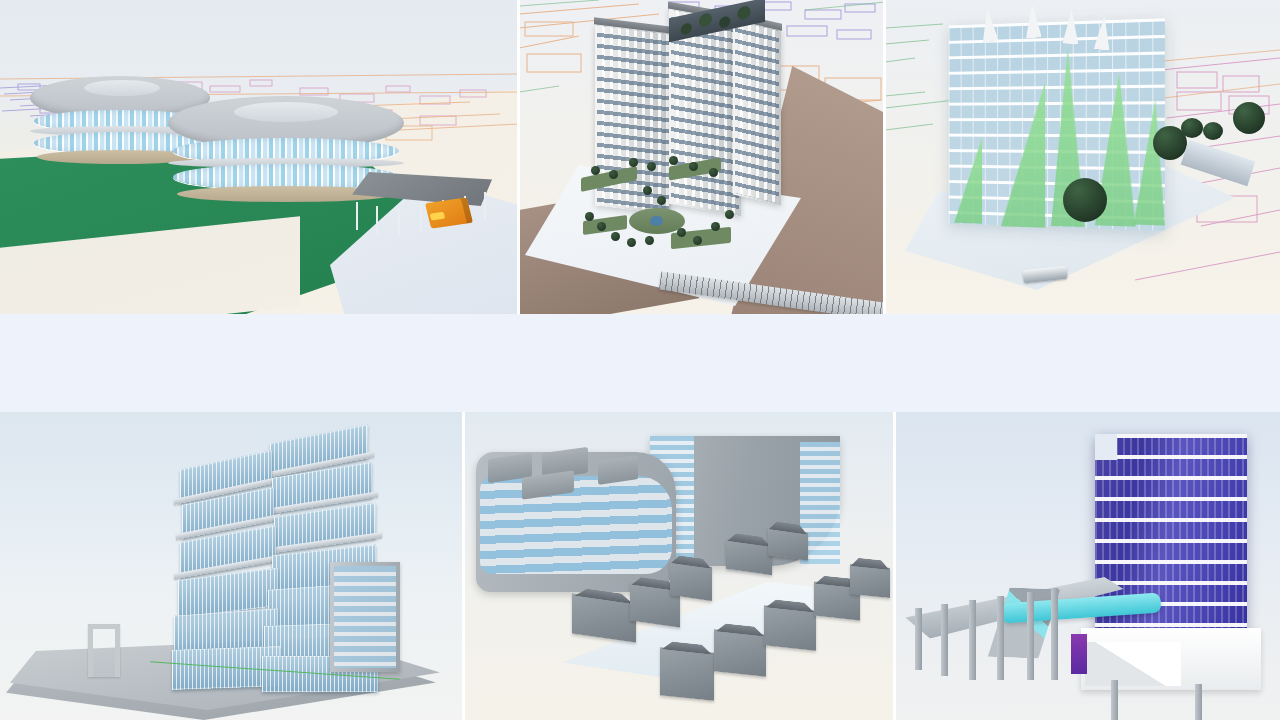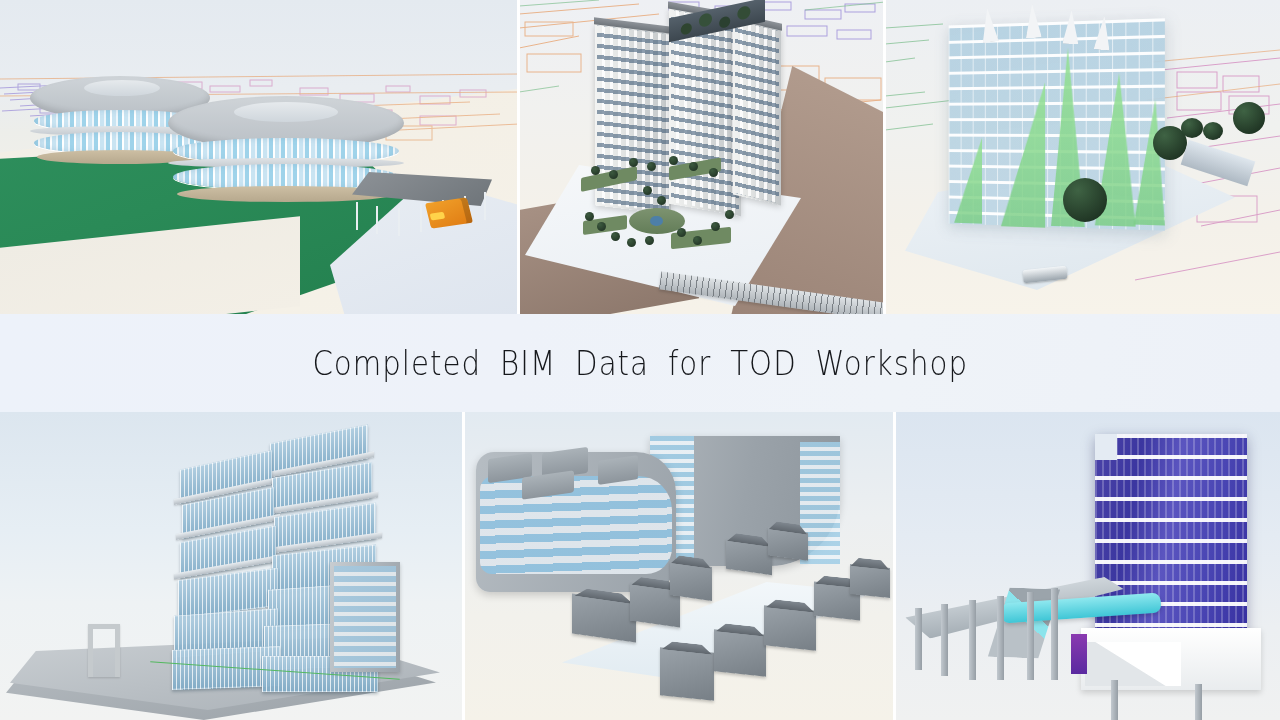--- a/index.html
+++ b/index.html
@@ -541,17 +541,14 @@
       <div class="p6-col" style="left:216px;top:268px;height:56px;"></div>
       <div class="p6-col" style="left:300px;top:272px;height:44px;"></div>
     </div>
   </div>
 
   <div class="seam-v" style="left:517px;"></div>
   <div class="seam-v" style="left:883px;"></div>
   <div class="seam-v b" style="left:462px;"></div>
   <div class="seam-v b" style="left:893px;"></div>
 
-  <div class="title-band">
-    <div class="title-text">Completed  BIM  Data  for  TOD  Workshop</div>
-  </div>
 
 </div>
 
 </body></html>

